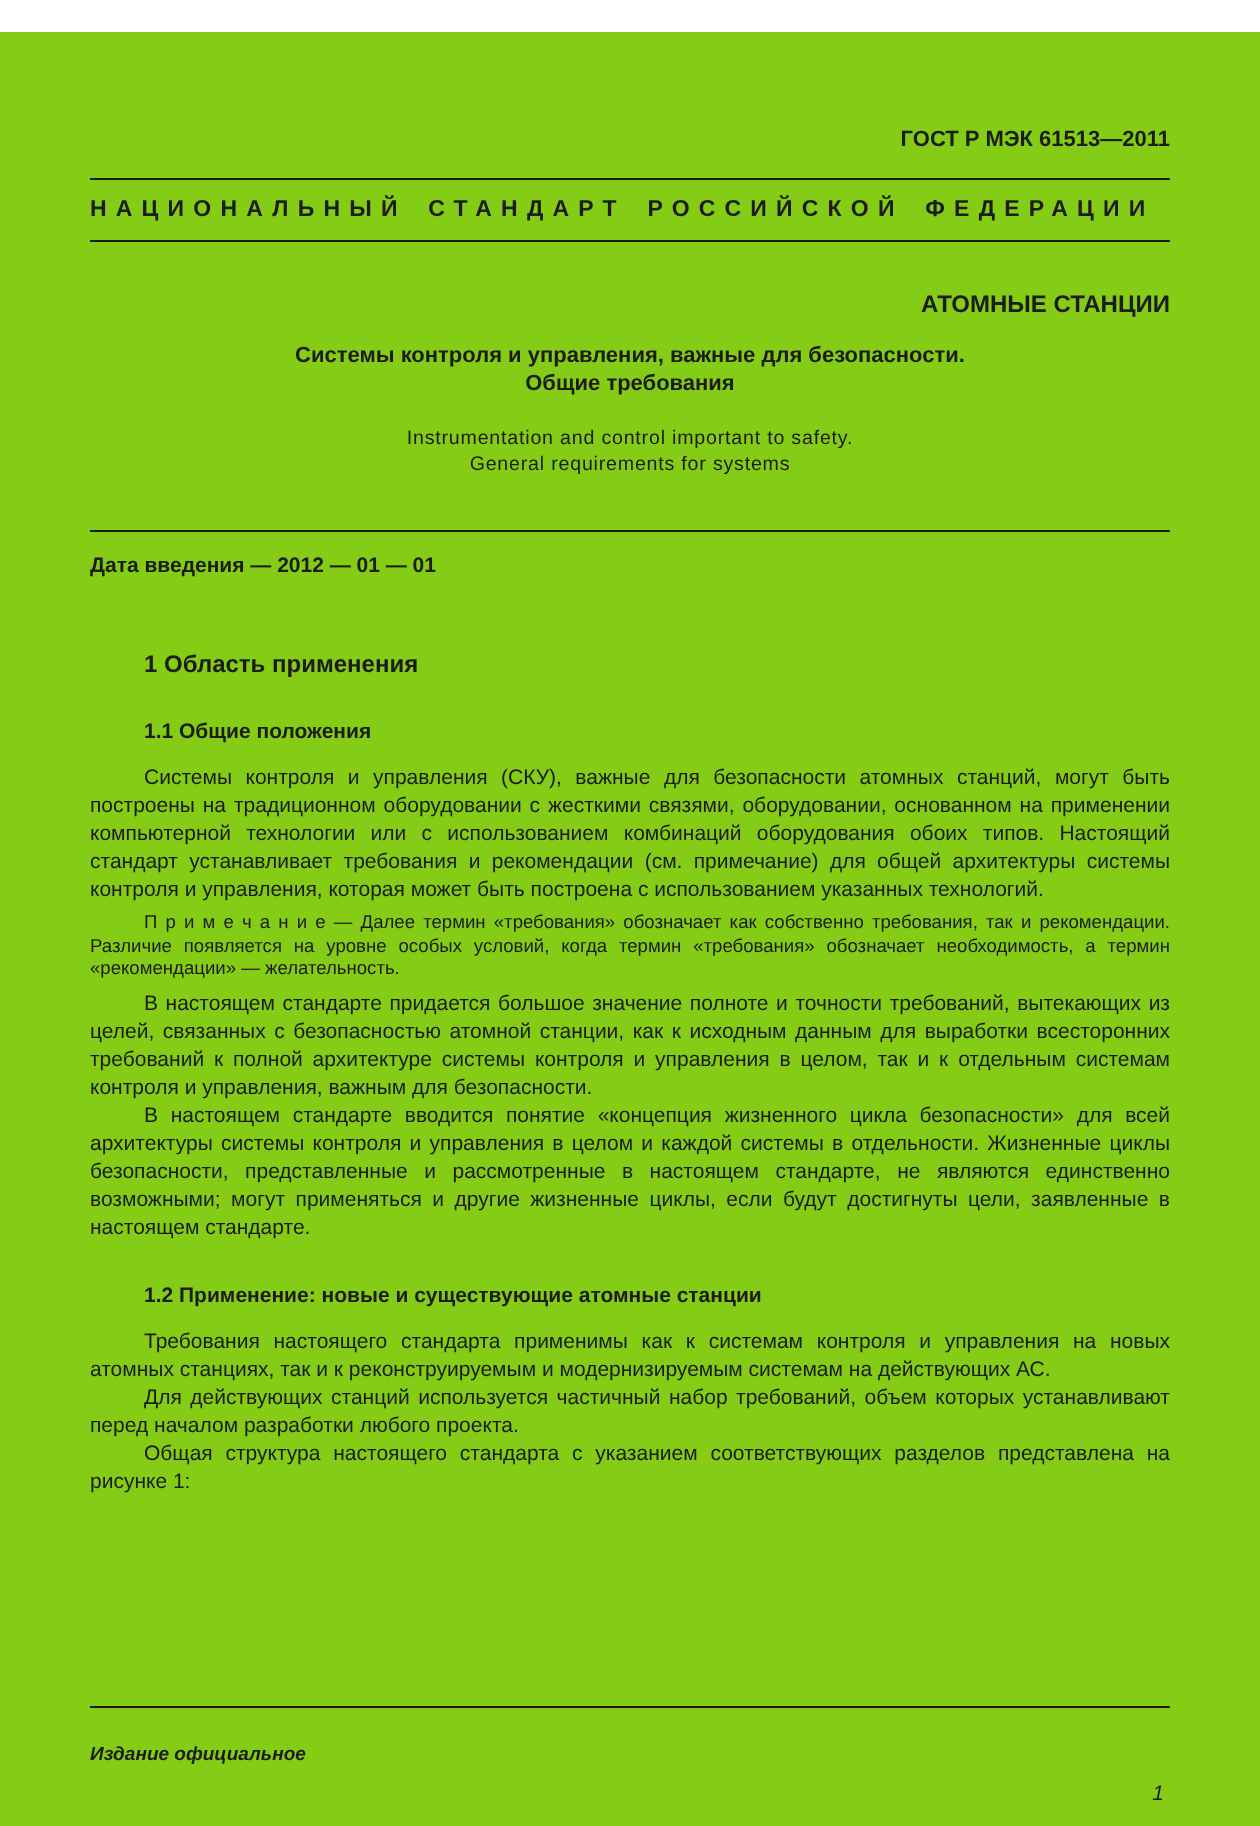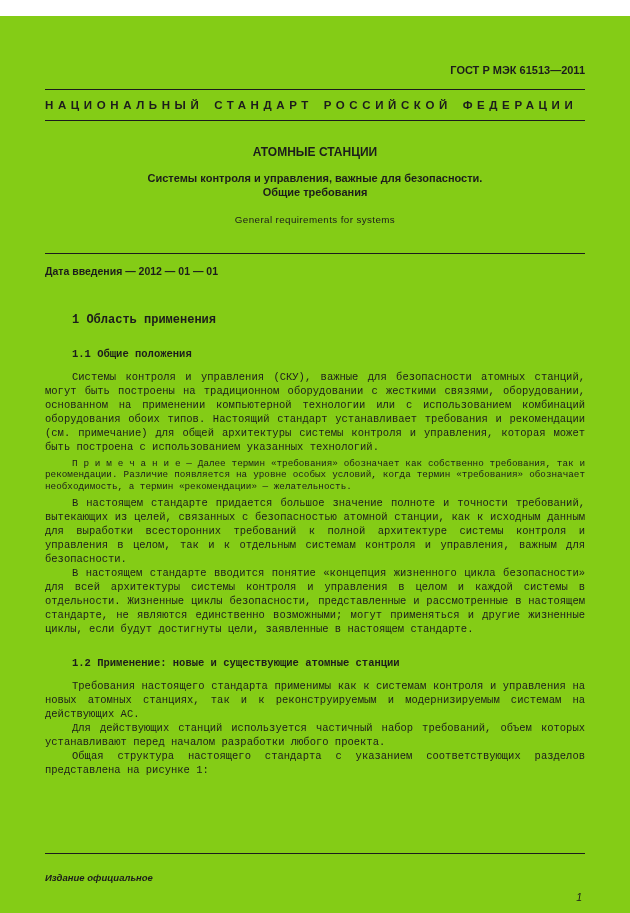--- a/index.html
+++ b/index.html
@@ -32,33 +32,33 @@
     margin-top: 9px;
     font-weight: bold;
     font-size: 11.5px;
     letter-spacing: 4.6px;
     word-spacing: 3px;
     white-space: nowrap;
   }
   .rule-2 { margin-top: 9px; }
 
   .title-block { text-align: center; }
-  .title-ru-main { margin-top: 24px; font-weight: bold; font-size: 12px; }
+  .title-ru-main { margin-top: 24px; font-weight: bold; font-size: 12px; text-align: right; }
   .title-ru-sub1 { margin-top: 13px; font-weight: bold; font-size: 11px; }
   .title-ru-sub2 { margin-top: 2px; font-weight: bold; font-size: 11px; }
   .title-en { margin-top: 16px; font-size: 9.8px; line-height: 12.5px; letter-spacing: 0.4px; }
 
   .rule-3 { margin-top: 26px; }
   .intro-date {
     margin-top: 11px;
     font-weight: bold;
     font-size: 10.5px;
   }
 
-  .content { font-size: 10.5px; line-height: 14px; font-family: Liberation Mono, monospace; }
+  .content { font-size: 10.5px; line-height: 14px; }
   .content h1 {
     margin-top: 36px;
     padding-left: 27px;
     font-size: 12px;
     font-weight: bold;
   }
   .content h2 {
     margin-top: 20px;
     margin-bottom: 9px;
     padding-left: 27px;
@@ -105,20 +105,21 @@
 
     <div class="nat-std">НАЦИОНАЛЬНЫЙ СТАНДАРТ РОССИЙСКОЙ ФЕДЕРАЦИИ</div>
 
     <hr class="rule rule-2">
 
     <div class="title-block">
       <div class="title-ru-main">АТОМНЫЕ СТАНЦИИ</div>
       <div class="title-ru-sub1">Системы контроля и управления, важные для безопасности.</div>
       <div class="title-ru-sub2">Общие требования</div>
       <div class="title-en">
+        <div>Instrumentation and control important to safety.</div>
         <div>General requirements for systems</div>
       </div>
     </div>
 
     <hr class="rule rule-3">
 
     <div class="intro-date">Дата введения — 2012 — 01 — 01</div>
 
     <div class="content">
       <h1>1 Область применения</h1>

